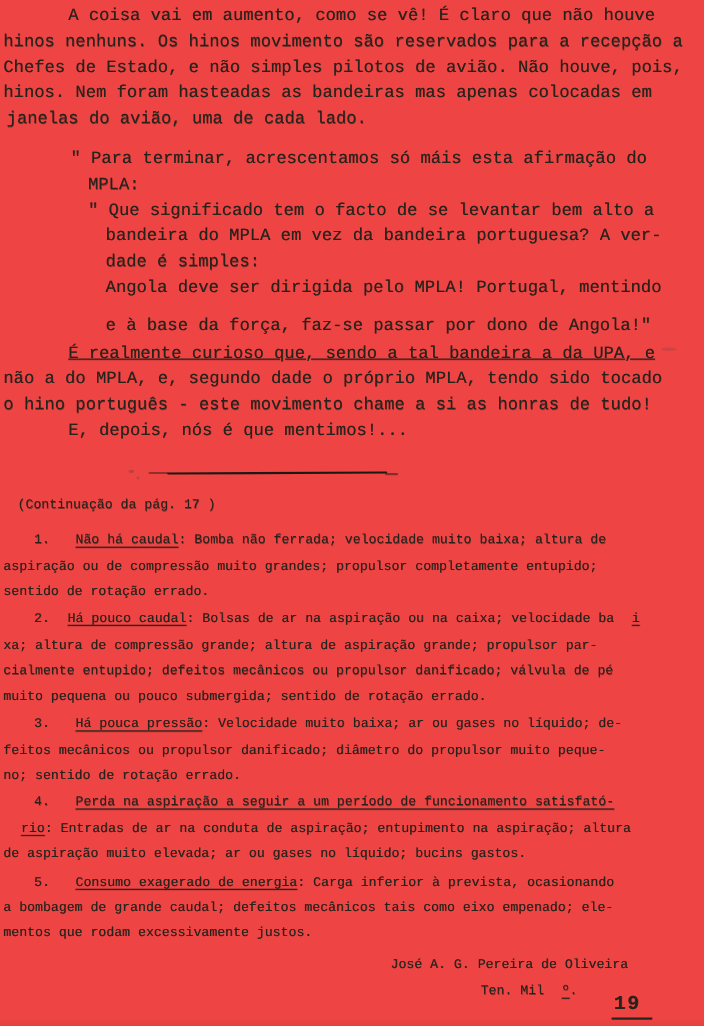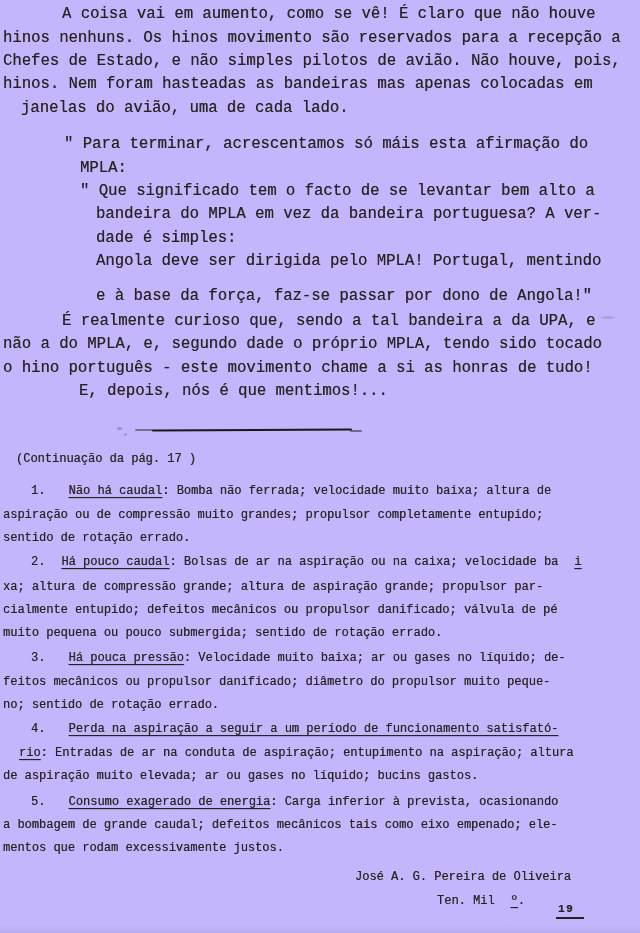--- a/index.html
+++ b/index.html
@@ -1,65 +1,65 @@
 <!DOCTYPE html>
 <html><head>
 <meta charset="utf-8">
 <style>
   html,body { margin:0; padding:0; background:#e9e8e4; }
   .paper {
     position:relative;
     width:640px; height:933px;
-    background:#c4b5fd;
+    background:#ef4444;
     color:#26221c;
     font-family:"Liberation Mono","DejaVu Sans Mono",monospace;
     overflow:hidden;
     text-shadow:0.35px 0.3px 0.55px rgba(38,34,28,0.55);
   }
   .tl { position:absolute; white-space:pre; line-height:1; }
   .fa { font-size:15.6px; }
   .fb { font-size:12px; }
   .u  { text-decoration:underline; text-underline-offset:3px; text-decoration-thickness:1.4px;margin-left:16px; }
   .rule      { position:absolute; background:#1c1914; border-radius:1px; }
   .rule-main { left:152px; top:429px; width:200px; height:2.4px; transform:rotate(-0.25deg); }
   .rule-lead { left:135px; top:429px; width:18px; height:2px; opacity:0.45; }
   .rule-tail { left:350px; top:430px; width:12px; height:1.6px; opacity:0.5; }
   .speck     { position:absolute; background:#49443c; border-radius:50%; }
   .speck-1   { left:117px; top:427px; width:5px; height:3px; opacity:0.35; }
   .speck-2   { left:124px; top:433px; width:3px; height:3px; opacity:0.25; }
   .speck-3   { left:601px; top:316px; width:14px; height:3px; opacity:0.18; }
   .pagenum {
     position:absolute; left:556px; top:903px;
-    font-size:11px; font-weight:bold; letter-spacing:1.5px;
+    font-size:18px; font-weight:bold; letter-spacing:1.5px;
     border-bottom:2.4px solid #26221c; padding:0 10px 2px 2px;
   }
   .edge-shadow { position:absolute; left:0; bottom:0; width:640px; height:8px;
     background:linear-gradient(to bottom, rgba(0,0,0,0), rgba(0,0,0,0.05)); }
 </style>
 </head>
 <body>
 
 <div class="paper">
   <div id="lines-root">
       <div class="tl fa" style="left: 62px; top: 7px;"><span>A coisa vai em aumento, como se vê! É claro que não houve</span></div>
       <div class="tl fa" style="left: 3px; top: 31px;"><span>hinos nenhuns. Os hinos movimento são reservados para a recepção a</span></div>
       <div class="tl fa" style="left: 3px; top: 54px;"><span>Chefes de Estado, e não simples pilotos de avião. Não houve, pois,</span></div>
       <div class="tl fa" style="left: 3px; top: 77px;"><span>hinos. Nem foram hasteadas as bandeiras mas apenas colocadas em</span></div>
-      <div class="tl fa" style="left: 21px; top: 101px; text-align: right;"><span>janelas do avião, uma de cada lado.</span></div>
+      <div class="tl fa" style="left: 6px; top: 101px; text-align: right;"><span>janelas do avião, uma de cada lado.</span></div>
       <div class="tl fa" style="left: 64px; top: 137px;"><span>" Para terminar, acrescentamos só máis esta afirmação do</span></div>
       <div class="tl fa" style="left: 80px; top: 161px;"><span>MPLA:</span></div>
       <div class="tl fa" style="left: 80px; top: 184px;"><span>" Que significado tem o facto de se levantar bem alto a</span></div>
       <div class="tl fa" style="left: 96px; top: 207px;"><span>bandeira do MPLA em vez da bandeira portuguesa? A ver-</span></div>
       <div class="tl fa" style="left: 96px; top: 231px;"><span>dade é simples:</span></div>
       <div class="tl fa" style="left: 96px; top: 254px;"><span>Angola deve ser dirigida pelo MPLA! Portugal, mentindo</span></div>
       <div class="tl fa" style="left: 96px; top: 277px; margin-top: 12px;"><span>e à base da força, faz-se passar por dono de Angola!"</span></div>
-      <div class="tl fa" style="left: 62px; top: 314px;"><span>É realmente curioso que, sendo a tal bandeira a da UPA, e</span></div>
+      <div class="tl fa" style="left: 62px; top: 314px; text-decoration: underline;"><span>É realmente curioso que, sendo a tal bandeira a da UPA, e</span></div>
       <div class="tl fa" style="left: 3px; top: 337px;"><span>não a do MPLA, e, segundo dade o próprio MPLA, tendo sido tocado</span></div>
       <div class="tl fa" style="left: 3px; top: 361px;"><span>o hino português - este movimento chame a si as honras de tudo!</span></div>
-      <div class="tl fa" style="left: 62px; top: 384px; margin-left: 17px;"><span>E, depois, nós é que mentimos!...</span></div>
+      <div class="tl fa" style="left: 62px; top: 384px;"><span>E, depois, nós é que mentimos!...</span></div>
       <div class="tl fb" style="left: 16px; top: 453px;"><span>(Continuação da pág. 17 )</span></div>
       <div class="tl fb" style="left: 31px; top: 485px;"><span>1. </span><span class="u">Não há caudal</span><span>: Bomba não ferrada; velocidade muito baixa; altura de</span></div>
       <div class="tl fb" style="left: 3px; top: 509px;"><span>aspiração ou de compressão muito grandes; propulsor completamente entupido;</span></div>
       <div class="tl fb" style="left: 3px; top: 532px;"><span>sentido de rotação errado.</span></div>
       <div class="tl fb" style="left: 31px; top: 556px;"><span>2.</span><span class="u">Há pouco caudal</span><span>: Bolsas de ar na aspiração ou na caixa; velocidade ba</span><span class="u">i</span></div>
       <div class="tl fb" style="left: 3px; top: 581px;"><span>xa; altura de compressão grande; altura de aspiração grande; propulsor par-</span></div>
       <div class="tl fb" style="left: 3px; top: 604px;"><span>cialmente entupido; defeitos mecânicos ou propulsor danificado; válvula de pé</span></div>
       <div class="tl fb" style="left: 3px; top: 627px;"><span>muito pequena ou pouco submergida; sentido de rotação errado.</span></div>
       <div class="tl fb" style="left: 31px; top: 652px;"><span>3. </span><span class="u">Há pouca pressão</span><span>: Velocidade muito baixa; ar ou gases no líquido; de-</span></div>
       <div class="tl fb" style="left: 3px; top: 676px;"><span>feitos mecânicos ou propulsor danificado; diâmetro do propulsor muito peque-</span></div>

